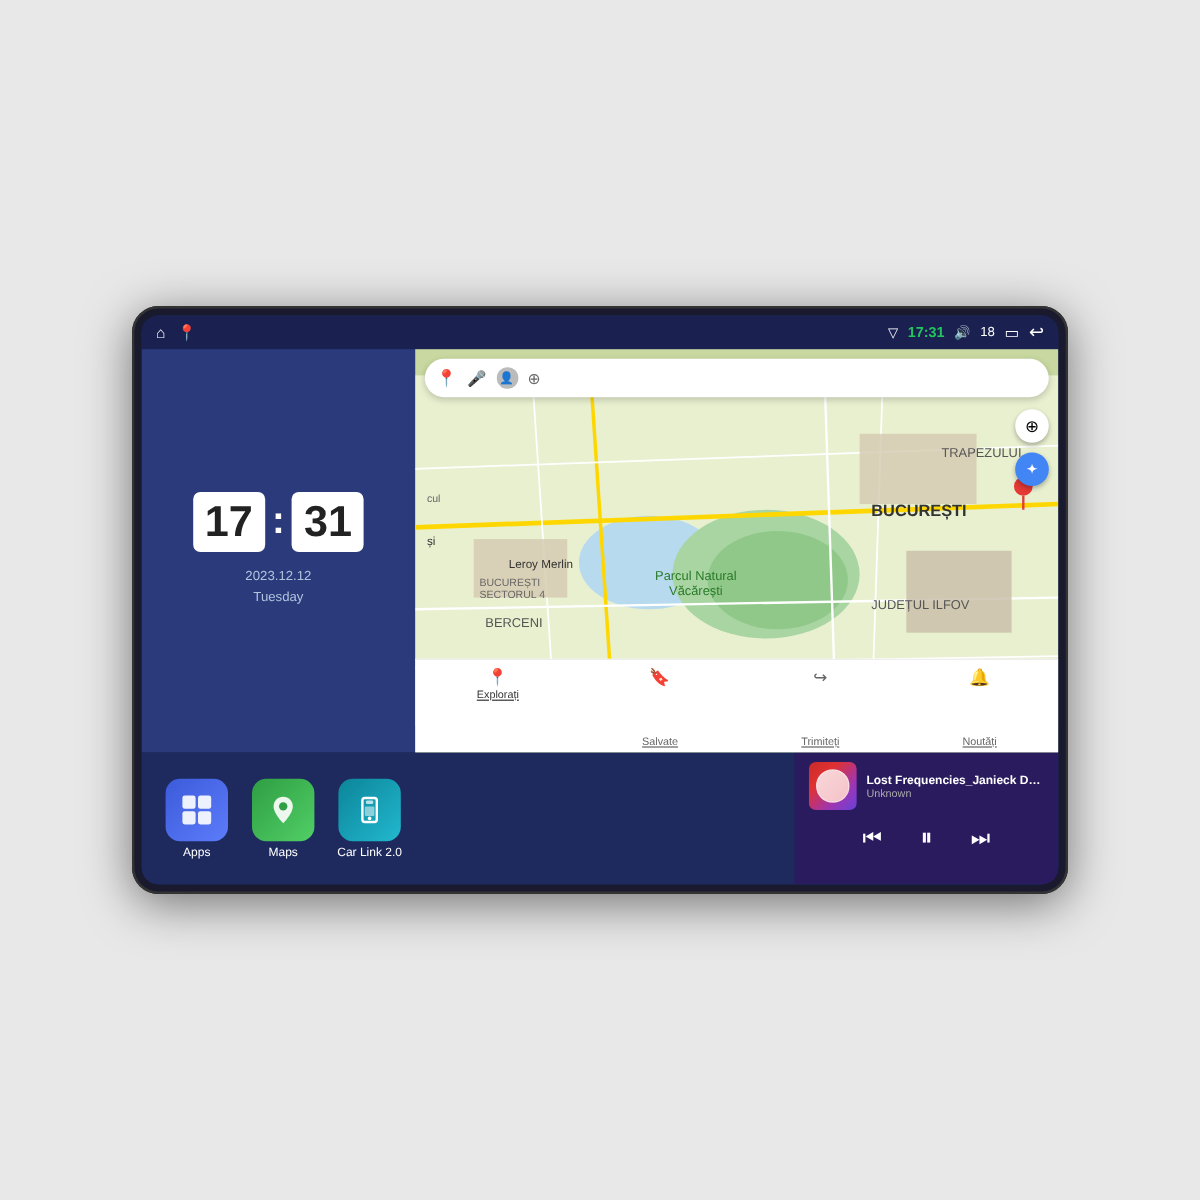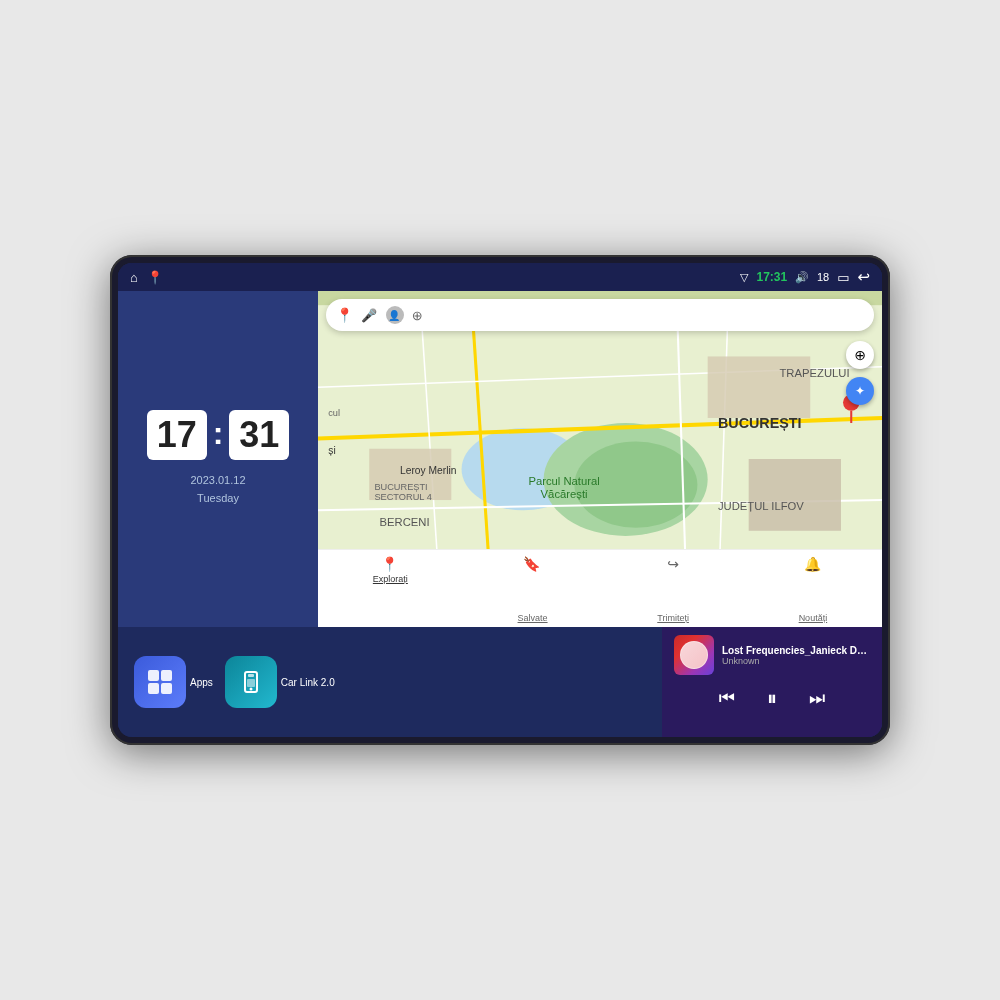--- a/index.html
+++ b/index.html
@@ -77,21 +77,21 @@
     }
 
     
     .top-section {
       display: flex;
       flex: 1;
     }
 
     
     .clock-widget {
-      width: 200px;
+      width: 228px;
       background: #2a3a7a;
       padding: 16px;
       display: flex;
       flex-direction: column;
       align-items: center;
       justify-content: center;
       flex-shrink: 0;
     }
 
     .clock-display {
@@ -225,21 +225,21 @@
       flex: 1;
       display: flex;
       align-items: center;
       justify-content: flex-start;
       padding: 8px 16px;
       gap: 12px;
     }
 
     .app-item {
       display: flex;
-      flex-direction: row;
+      flex-direction: column;
       align-items: center;
       gap: 4px;
       cursor: pointer;
       min-width: 60px;
     }
 
     .app-icon {
       width: 52px;
       height: 52px;
       border-radius: 12px;
@@ -404,21 +404,21 @@
 
       <div class="top-section">
 
         <div class="clock-widget">
           <div class="clock-display">
             <div class="clock-block">17</div>
             <div class="clock-separator">:</div>
             <div class="clock-block">31</div>
           </div>
           <div class="clock-date">
-            <div>2023.01.12</div>
+            <div>2023.12.12</div>
             <div>Tuesday</div>
           </div>
         </div>
 
         <div class="map-widget">
 
           
           <svg class="map-svg" viewBox="0 0 550 300" xmlns="http://www.w3.org/2000/svg">
 
             <rect width="550" height="300" fill="#e8f0d0"></rect>
@@ -511,20 +511,29 @@
               <svg width="28" height="28" viewBox="0 0 28 28">
                 <rect x="2" y="2" width="11" height="11" rx="2" fill="rgba(255,255,255,0.9)"></rect>
                 <rect x="15" y="2" width="11" height="11" rx="2" fill="rgba(255,255,255,0.9)"></rect>
                 <rect x="2" y="15" width="11" height="11" rx="2" fill="rgba(255,255,255,0.9)"></rect>
                 <rect x="15" y="15" width="11" height="11" rx="2" fill="rgba(255,255,255,0.9)"></rect>
               </svg>
             </div>
             <span class="app-label">Apps</span>
           </div>
 
+          <div class="app-item">
+            <div class="app-icon app-icon-maps">
+              <svg width="28" height="28" viewBox="0 0 28 28">
+                <path d="M14 3 C9.5 3 6 6.5 6 11 C6 17 14 25 14 25 C14 25 22 17 22 11 C22 6.5 18.5 3 14 3Z" fill="white" opacity="0.9"></path>
+                <circle cx="14" cy="11" r="3.5" fill="#2f9e44"></circle>
+              </svg>
+            </div>
+            <span class="app-label">Maps</span>
+          </div>
 
 
 
           <div class="app-item">
             <div class="app-icon app-icon-carlink">
               <svg width="28" height="28" viewBox="0 0 28 28">
                 <rect x="8" y="4" width="12" height="20" rx="2" fill="none" stroke="white" stroke-width="2"></rect>
                 <rect x="11" y="6" width="6" height="3" rx="1" fill="white" opacity="0.7"></rect>
                 <rect x="10" y="11" width="8" height="8" rx="1" fill="white" opacity="0.5"></rect>
                 <circle cx="14" cy="21" r="1.5" fill="white"></circle>

